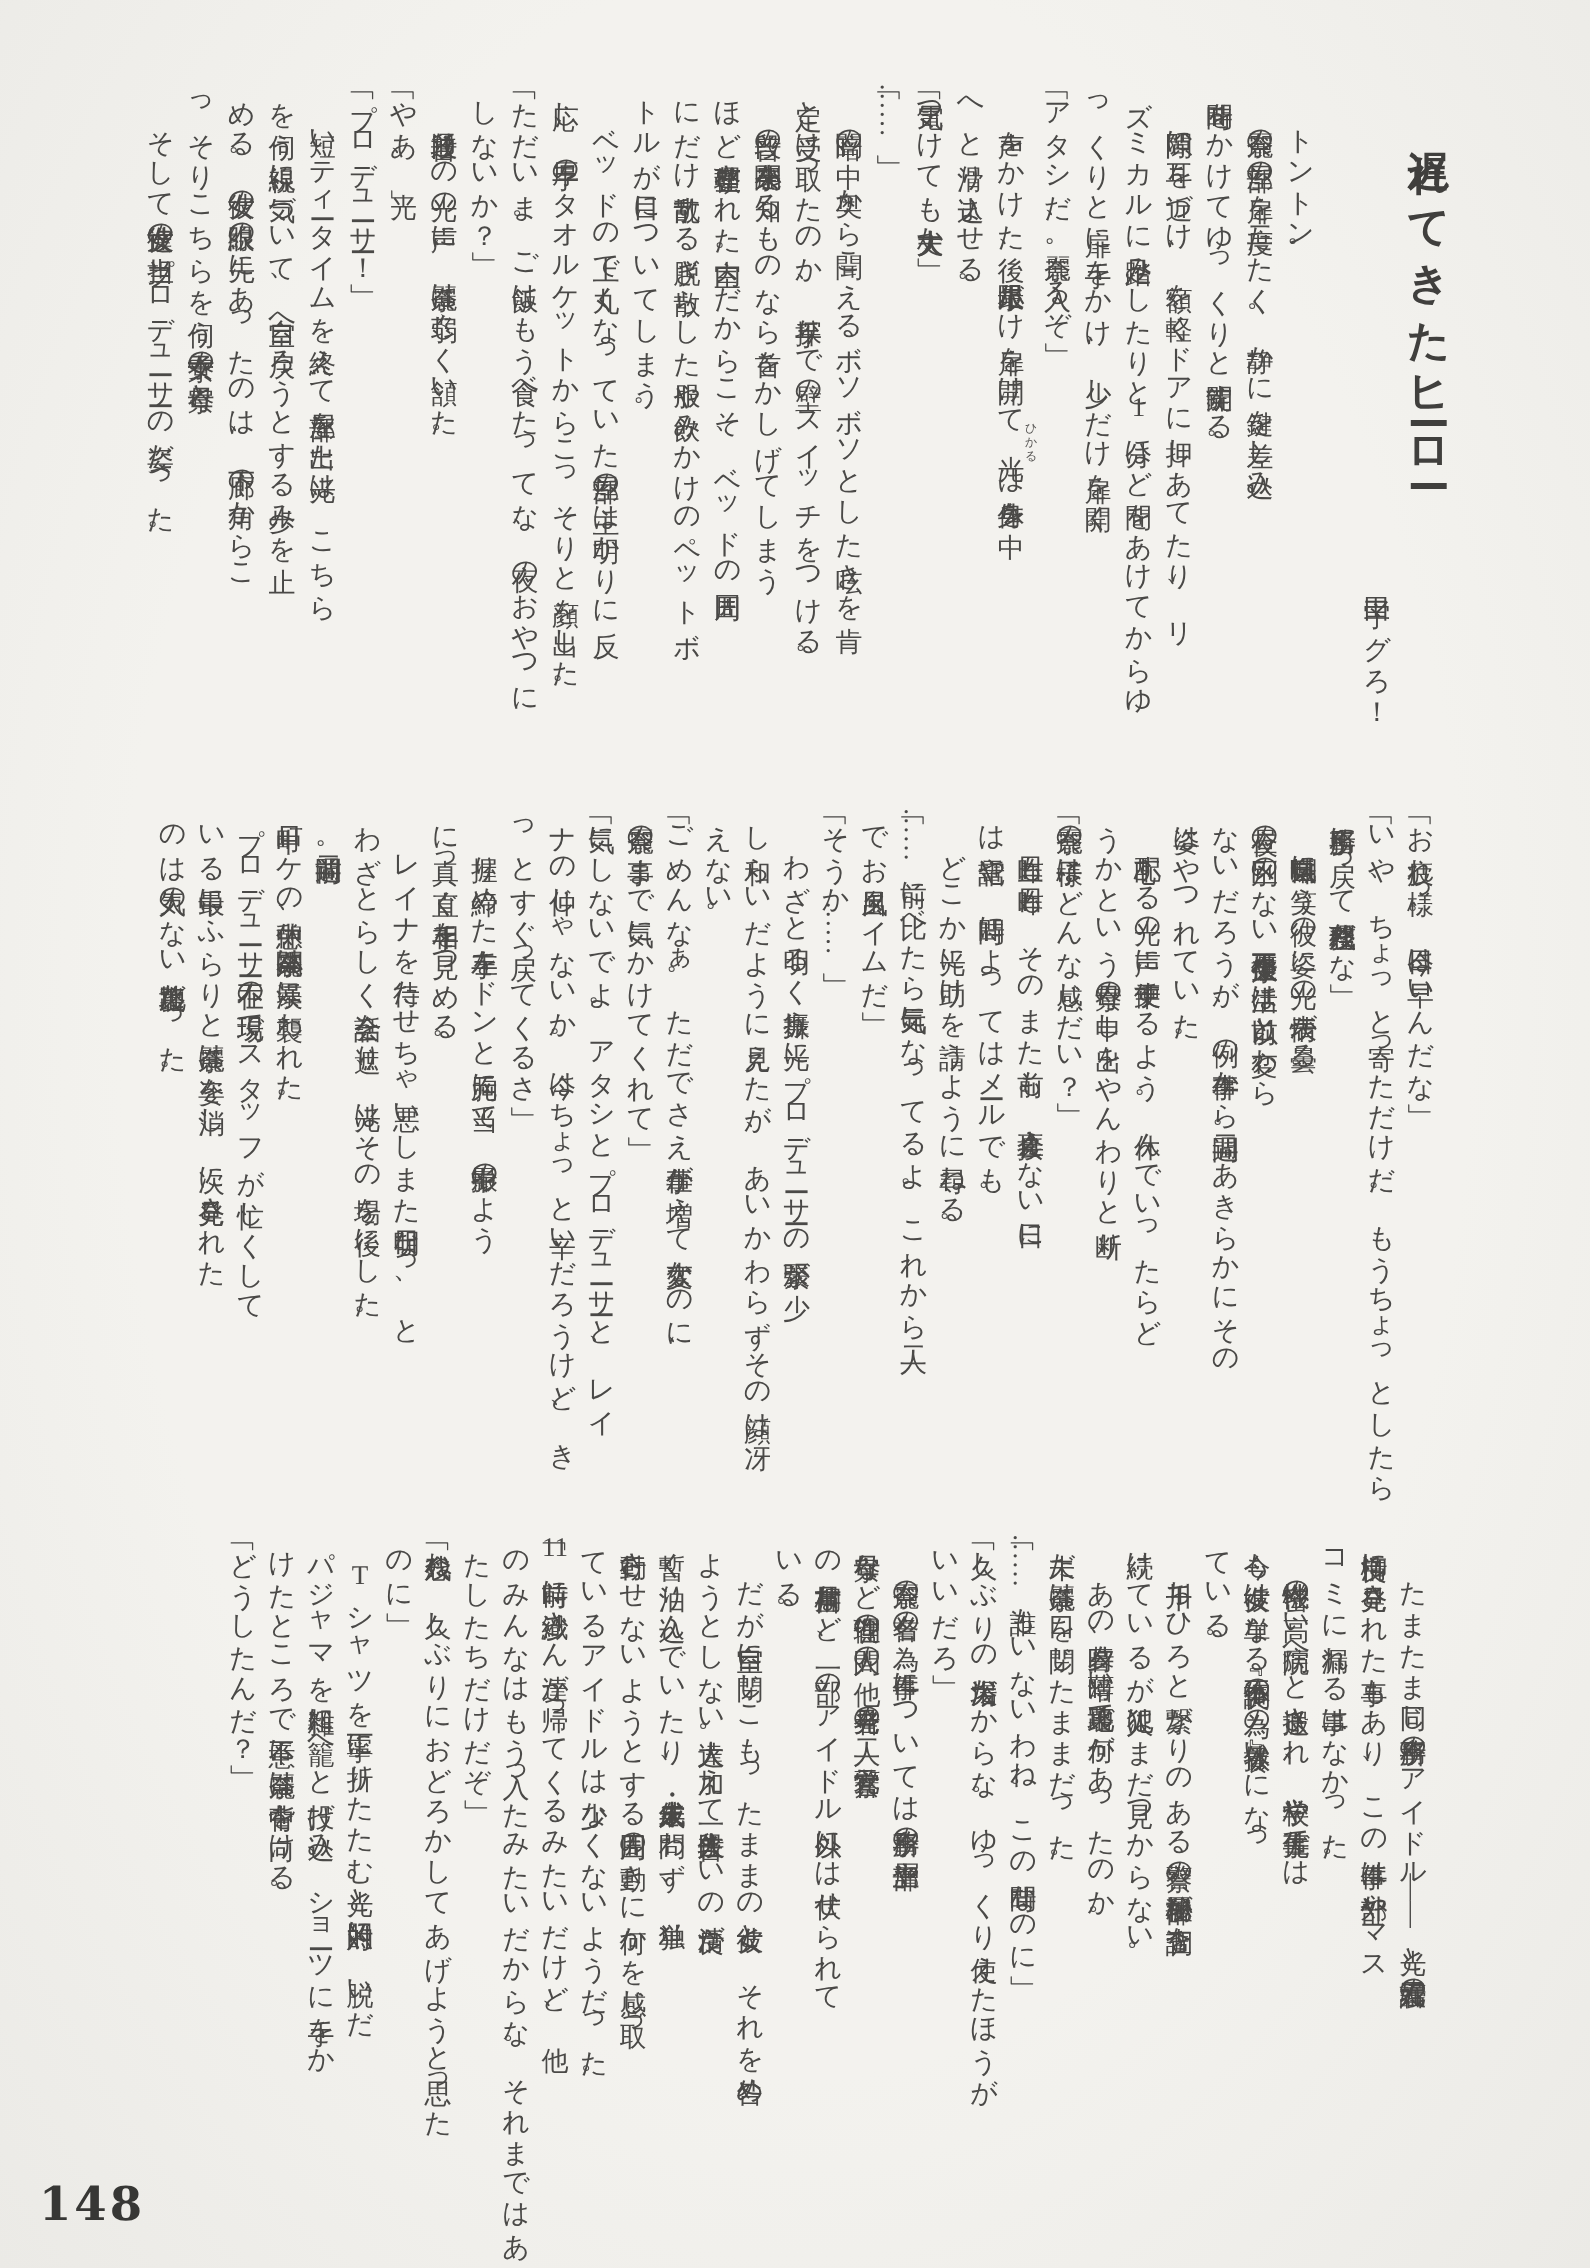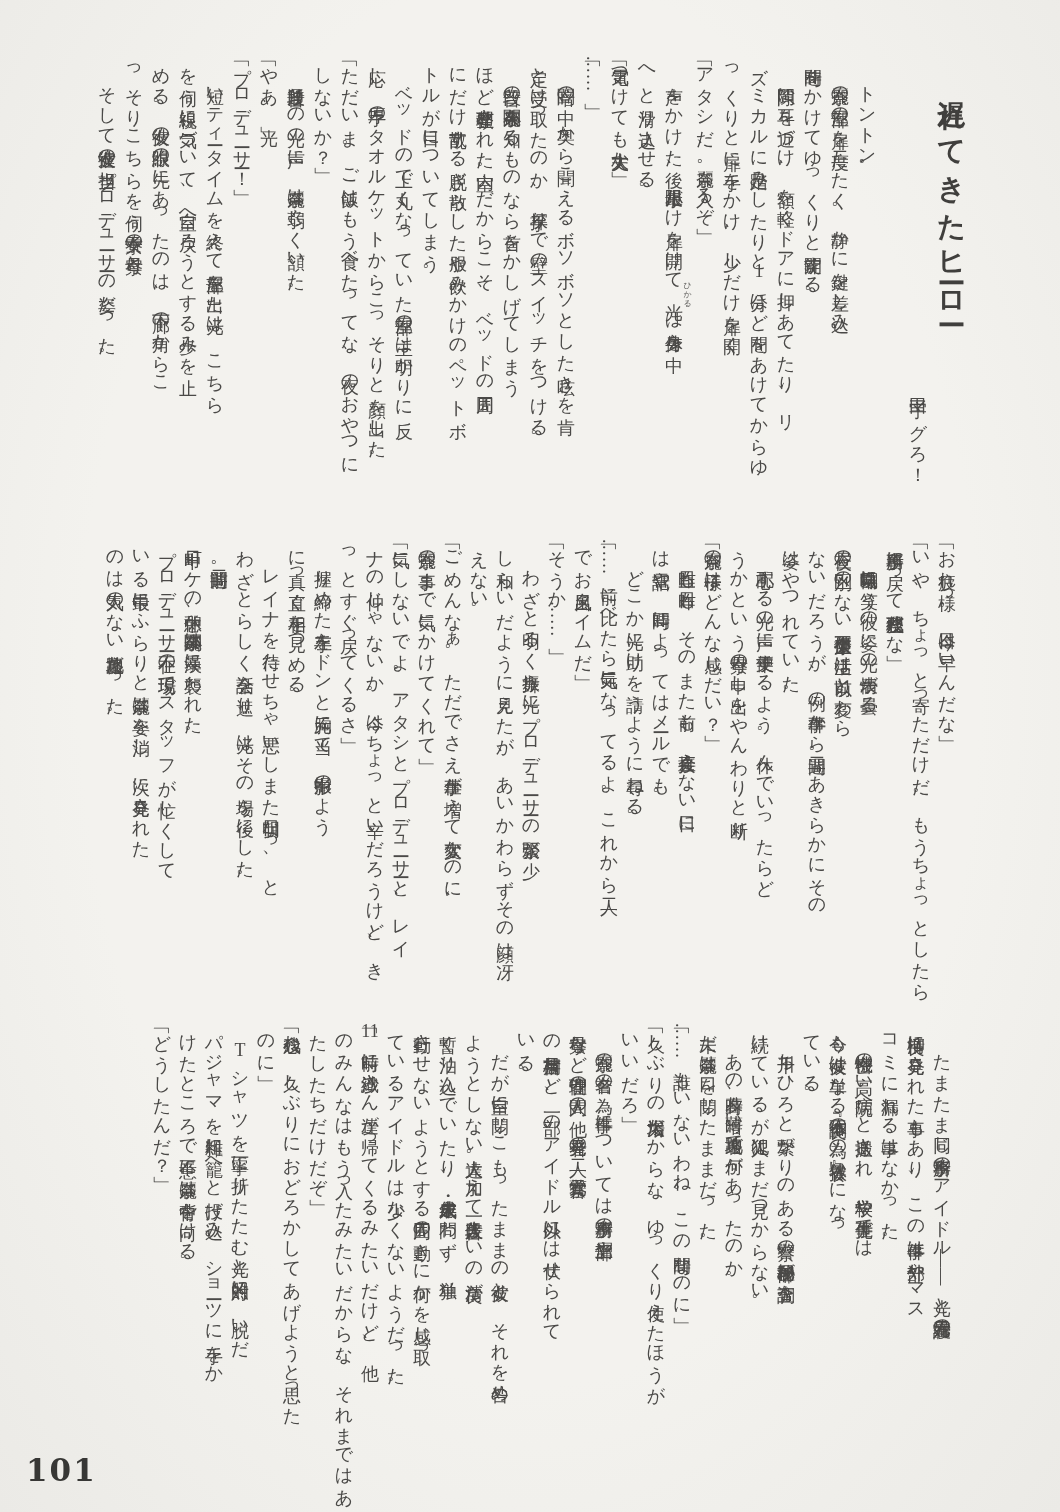--- a/index.html
+++ b/index.html
@@ -165,15 +165,15 @@
       <div class="line">のみんなはもう入ったみたいだからな。それまではあ</div>
       <div class="line">たしたちだけだぞ」</div>
       <div class="line">「残念ね。久しぶりにおどろかしてあげようと思った</div>
       <div class="line">のに」</div>
       <div class="line indent"><span class="tcy">T</span>シャツを丁寧に折りたたむ光と対照的に、脱いだ</div>
       <div class="line">パジャマを粗雑に籠へと投げ込み、ショーツに手をか</div>
       <div class="line">けたところで不意に麗奈は背中を向ける。</div>
       <div class="line">「どうしたんだ？」</div>
     </section>
 
-  <div class="page-number"><span class="tcy">101</span></div>
+  <div class="page-number"><span class="tcy">148</span></div>
 
 </div>
 
 </body></html>

